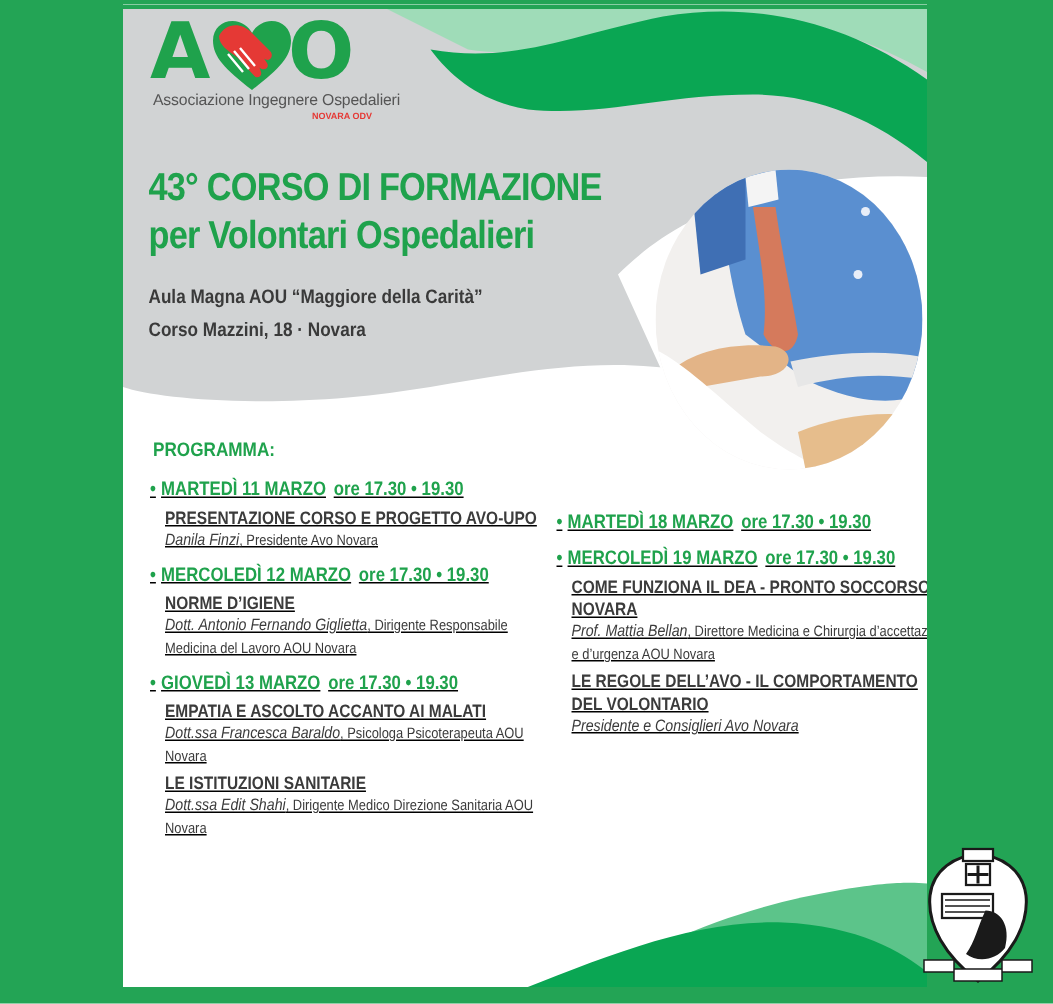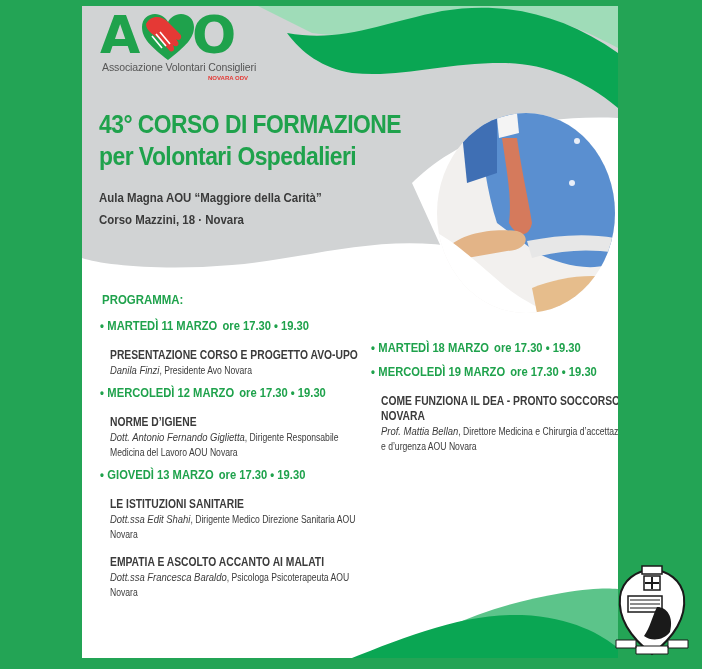--- a/index.html
+++ b/index.html
@@ -49,29 +49,29 @@
   .prog-label {
     position: absolute; left: 20px; top: 289px; color: #1fa24c; font-weight: bold;
     font-size: 13px; white-space: nowrap;
     transform: scaleX(0.88); transform-origin: left top;
   }
 
   .col { position: absolute; }
   .col-left { left: 18px; top: 314px; width: 262px; }
   .col-right { left: 289px; top: 336px; width: 260px; }
 
-  .day { margin-bottom: 6px; }
+  .day { margin-bottom: 6px; text-decoration: underline; }
   .day-head {
     color: #1fa24c; font-weight: bold; font-size: 13px; line-height: 18px;
     white-space: nowrap; transform: scaleX(0.86); transform-origin: left top;
   }
   .day-head .bullet { margin-right: 4px; }
   .day-head .time { margin-left: 6px; }
 
-  .talk { margin-left: 10px; margin-top: 13px; margin-bottom: 2px; }
+  .talk { margin-left: 10px; margin-top: 3px; margin-bottom: 2px; }
   .talk-title {
     color: #3b3b3b; font-weight: bold; font-size: 12px; line-height: 15px;
     transform: scaleX(0.86); transform-origin: left top; width: 118%;
   }
   .talk-speaker {
     color: #3b3b3b; font-size: 10px; line-height: 15px;
     transform: scaleX(0.86); transform-origin: left top; width: 118%;
   }
   .talk-speaker .name { font-style: italic; font-size: 11px; }
 
@@ -104,21 +104,21 @@
   <div class="logo">
     <div class="logo-letters">
       <span>A</span>
       <span class="o">O</span>
     </div>
     <svg class="logo-heart" viewBox="0 0 56 50">
       <path d="M28 48 C10 34 2 26 2 15 C2 7 8 2 15 2 C21 2 26 6 28 10 C30 6 35 2 41 2 C48 2 54 7 54 15 C54 26 46 34 28 48 Z" fill="#1fa24c"></path>
       <path d="M6 12 C10 4 20 2 28 10 L40 22 C43 25 40 30 36 27 L38 30 C40 33 36 36 33 33 L34 36 C35 39 31 41 29 38 L18 26 C12 22 6 18 6 12 Z" fill="#e53935"></path>
       <path d="M12 24 L22 36 M16 22 L26 34 M20 20 L30 32" stroke="#ffffff" stroke-width="1.6" fill="none"></path>
     </svg>
-    <div class="logo-caption">Associazione Volontari Consiglieri</div>
+    <div class="logo-caption">Associazione Ingegnere Ospedalieri</div>
     <div class="logo-sub">NOVARA ODV</div>
   </div>
 
   <div class="title">
     <div>43° CORSO DI FORMAZIONE</div>
     <div>per Volontari Ospedalieri</div>
   </div>
 
   <div class="venue">
     <div>Aula Magna AOU “Maggiore della Carità”</div>
@@ -160,44 +160,48 @@
         <div class="talk-title">NORME D’IGIENE</div>
         <div class="talk-speaker"><span class="name">Dott. Antonio Fernando Giglietta</span><span>, Dirigente Responsabile Medicina del Lavoro AOU Novara</span></div>
       </div>
     </div>
 
     <div class="day">
       <div class="day-head">
         <span class="bullet">•</span><span>GIOVEDÌ 13 MARZO</span><span class="time">ore 17.30 • 19.30</span>
       </div>
       <div class="talk">
+        <div class="talk-title">EMPATIA E ASCOLTO ACCANTO AI MALATI</div>
+        <div class="talk-speaker"><span class="name">Dott.ssa Francesca Baraldo</span><span>, Psicologa Psicoterapeuta AOU Novara</span></div>
+      </div>
+      <div class="talk">
         <div class="talk-title">LE ISTITUZIONI SANITARIE</div>
         <div class="talk-speaker"><span class="name">Dott.ssa Edit Shahi</span><span>, Dirigente Medico Direzione Sanitaria AOU Novara</span></div>
       </div>
-      <div class="talk">
-        <div class="talk-title">EMPATIA E ASCOLTO ACCANTO AI MALATI</div>
-        <div class="talk-speaker"><span class="name">Dott.ssa Francesca Baraldo</span><span>, Psicologa Psicoterapeuta AOU Novara</span></div>
-      </div>
     </div>
   </div>
 
   <div class="col col-right">
     <div class="day">
       <div class="day-head">
         <span class="bullet">•</span><span>MARTEDÌ 18 MARZO</span><span class="time">ore 17.30 • 19.30</span>
       </div>
     </div>
 
     <div class="day">
       <div class="day-head">
         <span class="bullet">•</span><span>MERCOLEDÌ 19 MARZO</span><span class="time">ore 17.30 • 19.30</span>
       </div>
       <div class="talk">
         <div class="talk-title">COME FUNZIONA IL DEA - PRONTO SOCCORSO DI NOVARA</div>
         <div class="talk-speaker"><span class="name">Prof. Mattia Bellan</span><span>, Direttore Medicina e Chirurgia d’accettazione e d’urgenza AOU Novara</span></div>
+      </div>
+      <div class="talk">
+        <div class="talk-title">LE REGOLE DELL’AVO - IL COMPORTAMENTO DEL VOLONTARIO</div>
+        <div class="talk-speaker"><span class="name">Presidente e Consiglieri Avo Novara</span><span></span></div>
       </div>
     </div>
   </div>
 </div>
 
 <svg class="crest" viewBox="0 0 80 100">
   <path d="M40 8 C55 8 70 18 72 35 C74 55 62 75 40 92 C18 75 6 55 8 35 C10 18 25 8 40 8 Z" fill="#ffffff" stroke="#1a1a1a" stroke-width="2"></path>
   <rect x="30" y="4" width="20" height="8" fill="#ffffff" stroke="#1a1a1a" stroke-width="1.5"></rect>
   <rect x="32" y="14" width="16" height="14" fill="#ffffff" stroke="#1a1a1a" stroke-width="1.5"></rect>
   <path d="M40 15 V27 M33 21 H47" stroke="#1a1a1a" stroke-width="2"></path>

